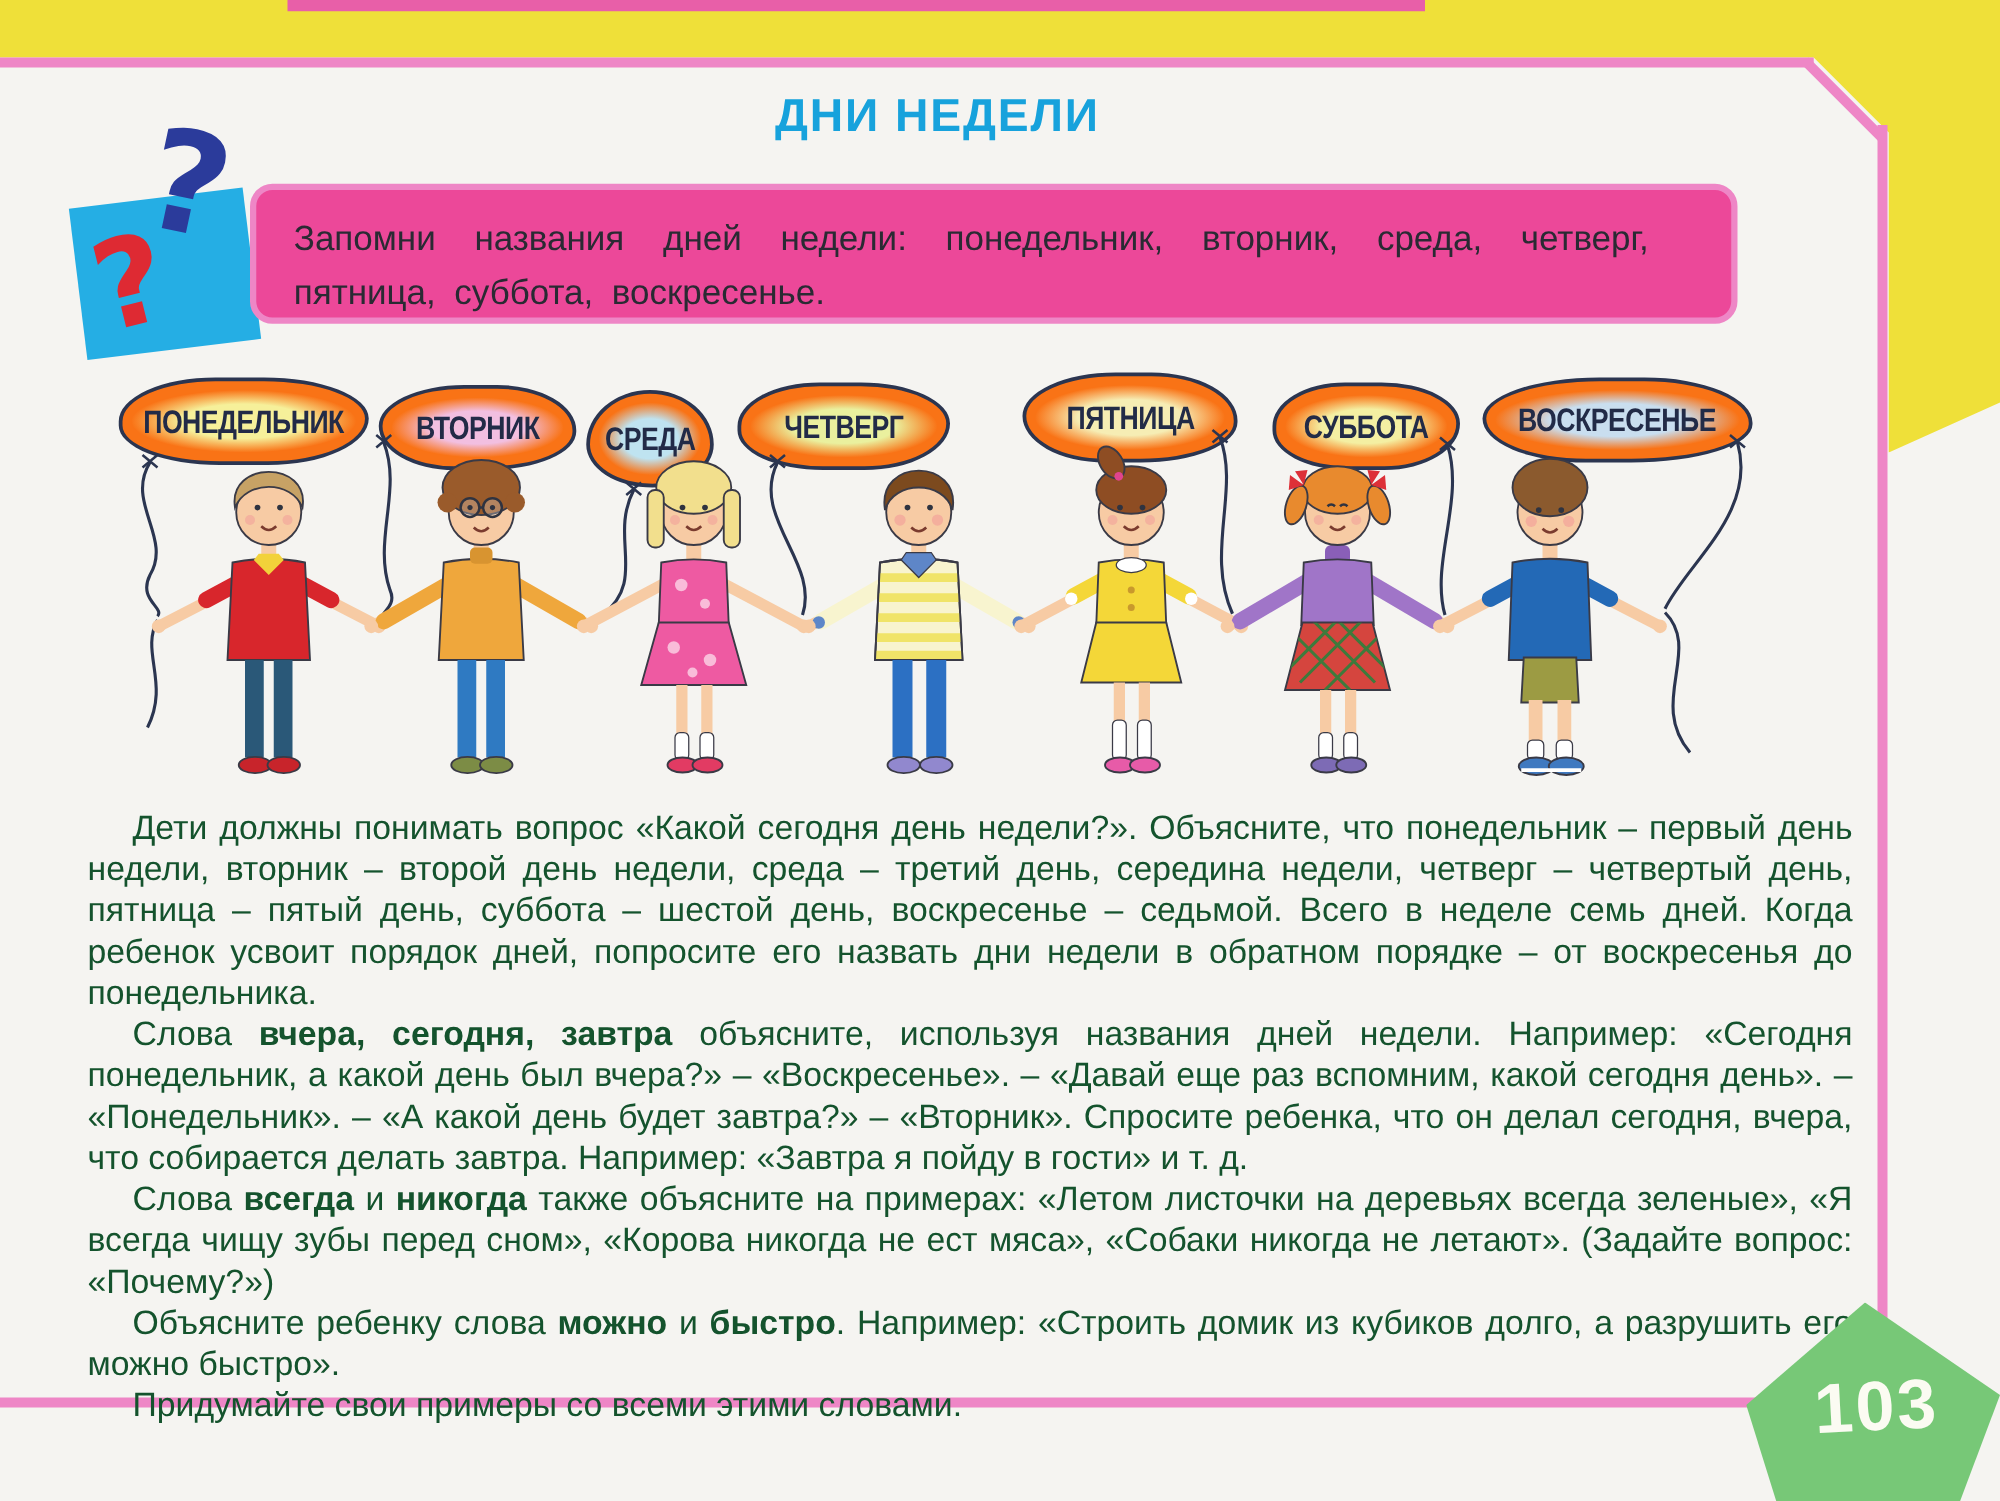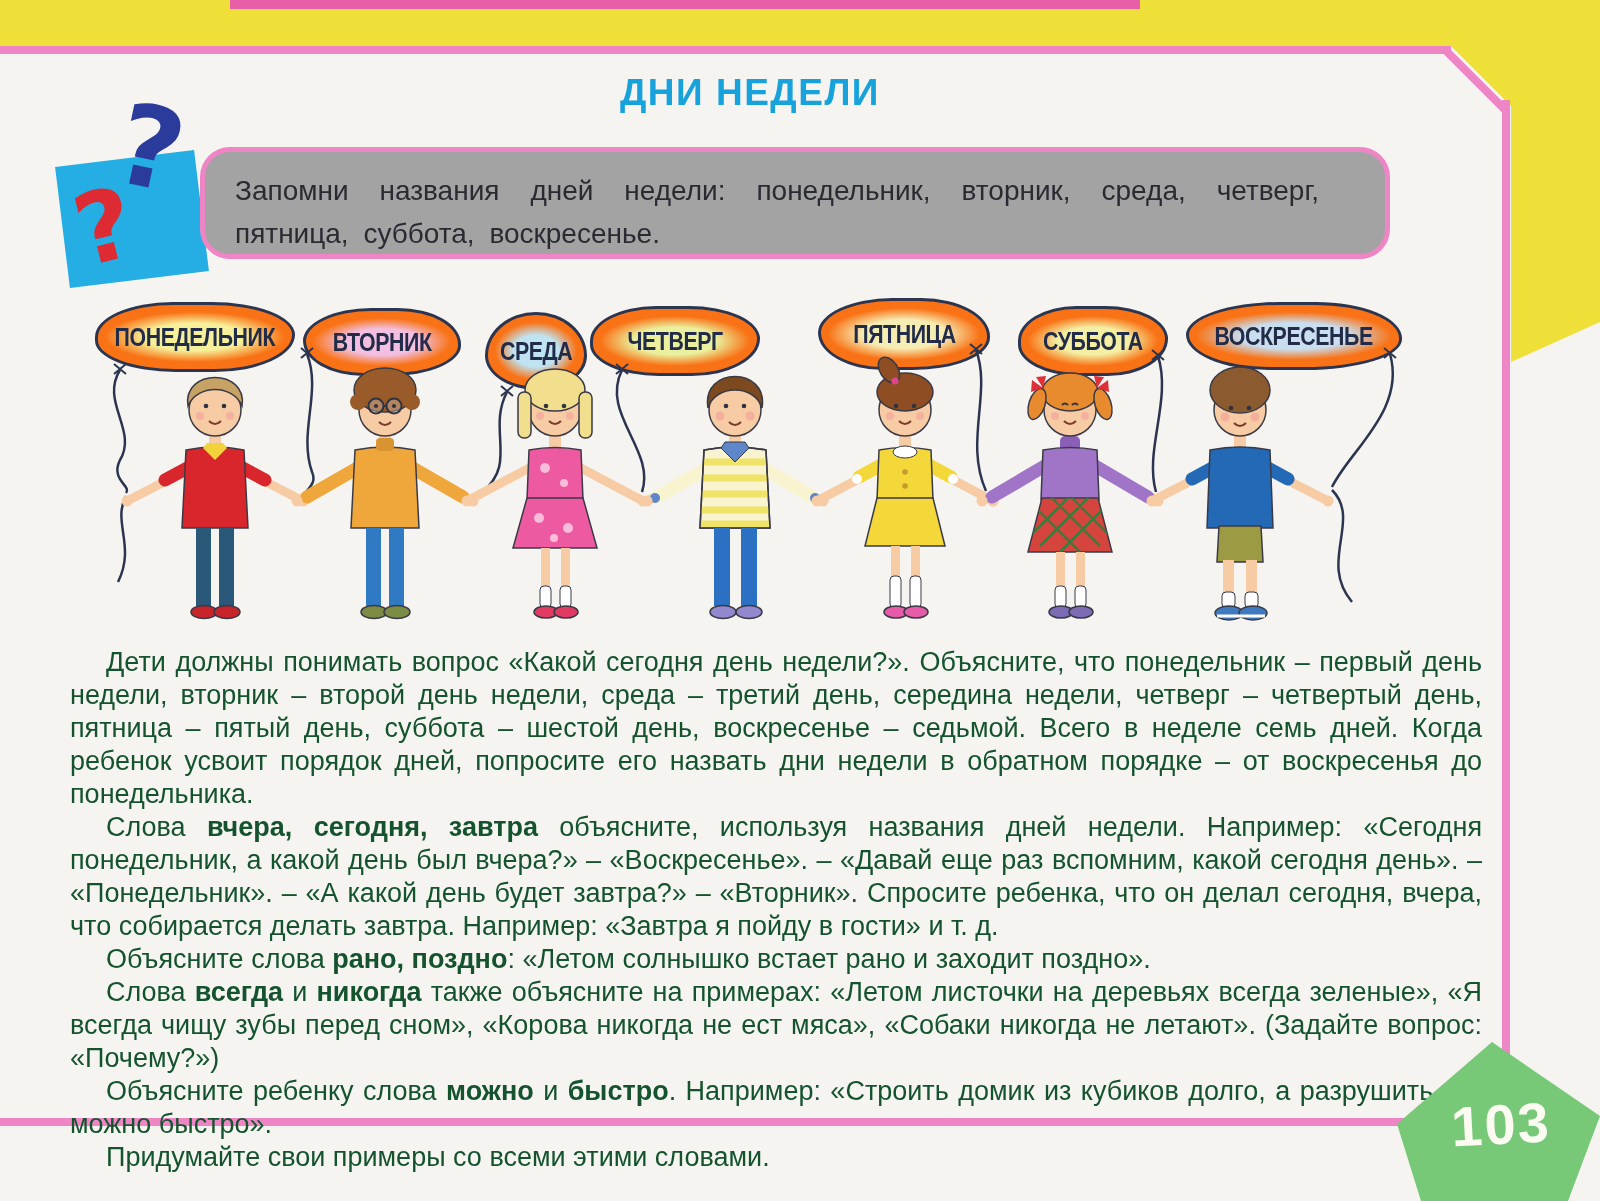--- a/index.html
+++ b/index.html
@@ -44,43 +44,43 @@
   .qsquare{
     position:absolute;left:62px;top:158px;width:140px;height:122px;z-index:2;
     background:#25aee4;transform:rotate(-7deg);
   }
   .qmark{position:absolute;z-index:3;font-weight:bold;font-family:"DejaVu Sans",sans-serif;line-height:1;}
   .qmark.red{left:76px;top:178px;font-size:98px;color:#de2a33;transform:rotate(-14deg);}
   .qmark.blue{left:118px;top:92px;font-size:112px;color:#2b3b9b;transform:rotate(12deg);}
   
   .instruction{
     position:absolute;left:200px;top:147px;width:1190px;height:112px;z-index:2;
-    box-sizing:border-box;border:5px solid var(--frame-pink,#ee86c6);border-radius:30px;
-    background:#a3a3a3;padding:17px 66px 0 30px;
+    box-sizing:border-box;border:5px solid var(--frame-pink,#ee86c6);border-radius:18px;
+    background:#ec4899;padding:17px 66px 0 30px;
     font-size:28px;line-height:43px;color:#2a2a33;word-spacing:7px;
   }
   .instruction .l1{text-align:justify;text-align-last:justify;}
   
   .balloon{
     position:absolute;z-index:2;box-sizing:border-box;
     border:3px solid var(--balloon-outline,#2b3550);background:#f97316;
     display:flex;align-items:center;justify-content:center;
   }
   .balloon .glow{position:absolute;inset:7px;border-radius:50%;
     background:radial-gradient(closest-side,var(--glow,#fff) 55%,rgba(255,255,255,0) 100%);}
   .balloon .lbl{
     position:relative;font-weight:bold;font-size:26px;color:#222b47;
     transform:scaleX(.82);letter-spacing:-.5px;white-space:nowrap;
   }
   .cloud{border-radius:48% 52% 50% 50% / 62% 58% 66% 56%;}
   .cloud2{border-radius:52% 48% 54% 46% / 58% 64% 54% 62%;}
   .egg{border-radius:50% 50% 48% 52% / 56% 56% 44% 44%;}
   .b1{left:95px;top:302px;width:200px;height:70px;}
   .b2{left:303px;top:308px;width:158px;height:68px;}
-  .b3{left:485px;top:312px;width:102px;height:78px;}
+  .b3{left:469px;top:312px;width:102px;height:78px;}
   .b4{left:590px;top:306px;width:170px;height:70px;}
   .b5{left:818px;top:298px;width:172px;height:72px;}
   .b6{left:1018px;top:306px;width:150px;height:70px;}
   .b7{left:1186px;top:302px;width:216px;height:68px;}
   
   .kids{position:absolute;left:60px;top:290px;width:1410px;height:360px;z-index:2;}
   
   .bodytext{
     position:absolute;left:70px;top:646px;width:1412px;z-index:2;
     font-size:27px;line-height:33px;color:#14532d;text-align:justify;
@@ -350,21 +350,20 @@
       <circle cx="9" cy="106" r="2.3" fill="#2f3340"></circle>
     <circle cx="-15" cy="115" r="4.5" fill="#f2a79b" opacity=".8"></circle>
       <circle cx="15" cy="115" r="4.5" fill="#f2a79b" opacity=".8"></circle>
     <path d="M-6,121 Q0,127 6,121" stroke="#7a3b2e" stroke-width="2" fill="none"></path>
   </g>
 </svg>
 
 <div class="bodytext">
   <p><span>Дети должны понимать вопрос «Какой сегодня день недели?». Объясните, что понедельник – первый день недели, вторник – второй день недели, среда – третий день, середина недели, четверг – четвертый день, пятница – пятый день, суббота – шестой день, воскресенье – седьмой. Всего в неделе семь дней. Когда ребенок усвоит порядок дней, попросите его назвать дни недели в обратном порядке – от воскресенья до понедельника.</span></p>
   <p><span>Слова </span><b>вчера, сегодня, завтра</b><span> объясните, используя названия дней недели. Например: «Сегодня понедельник, а какой день был вчера?» – «Воскресенье». – «Давай еще раз вспомним, какой сегодня день». – «Понедельник». – «А какой день будет завтра?» – «Вторник». Спросите ребенка, что он делал сегодня, вчера, что собирается делать завтра. Например: «Завтра я пойду в гости» и т. д.</span></p>
-  <p><span>Объясните слова </span><b>рано, поздно</b><span>: «Летом солнышко встает рано и заходит поздно».</span></p>
   <p><span>Слова </span><b>всегда</b><span> и </span><b>никогда</b><span> также объясните на примерах: «Летом листочки на деревьях всегда зеленые», «Я всегда чищу зубы перед сном», «Корова никогда не ест мяса», «Собаки никогда не летают». (Задайте вопрос: «Почему?»)</span></p>
   <p><span>Объясните ребенку слова </span><b>можно</b><span> и </span><b>быстро</b><span>. Например: «Строить домик из кубиков долго, а разрушить его можно быстро».</span></p>
   <p><span>Придумайте свои примеры со всеми этими словами.</span></p>
 </div>
 
 <div class="pentagon">
   <span class="pagenum">103</span>
 </div>
 
 </body></html>

